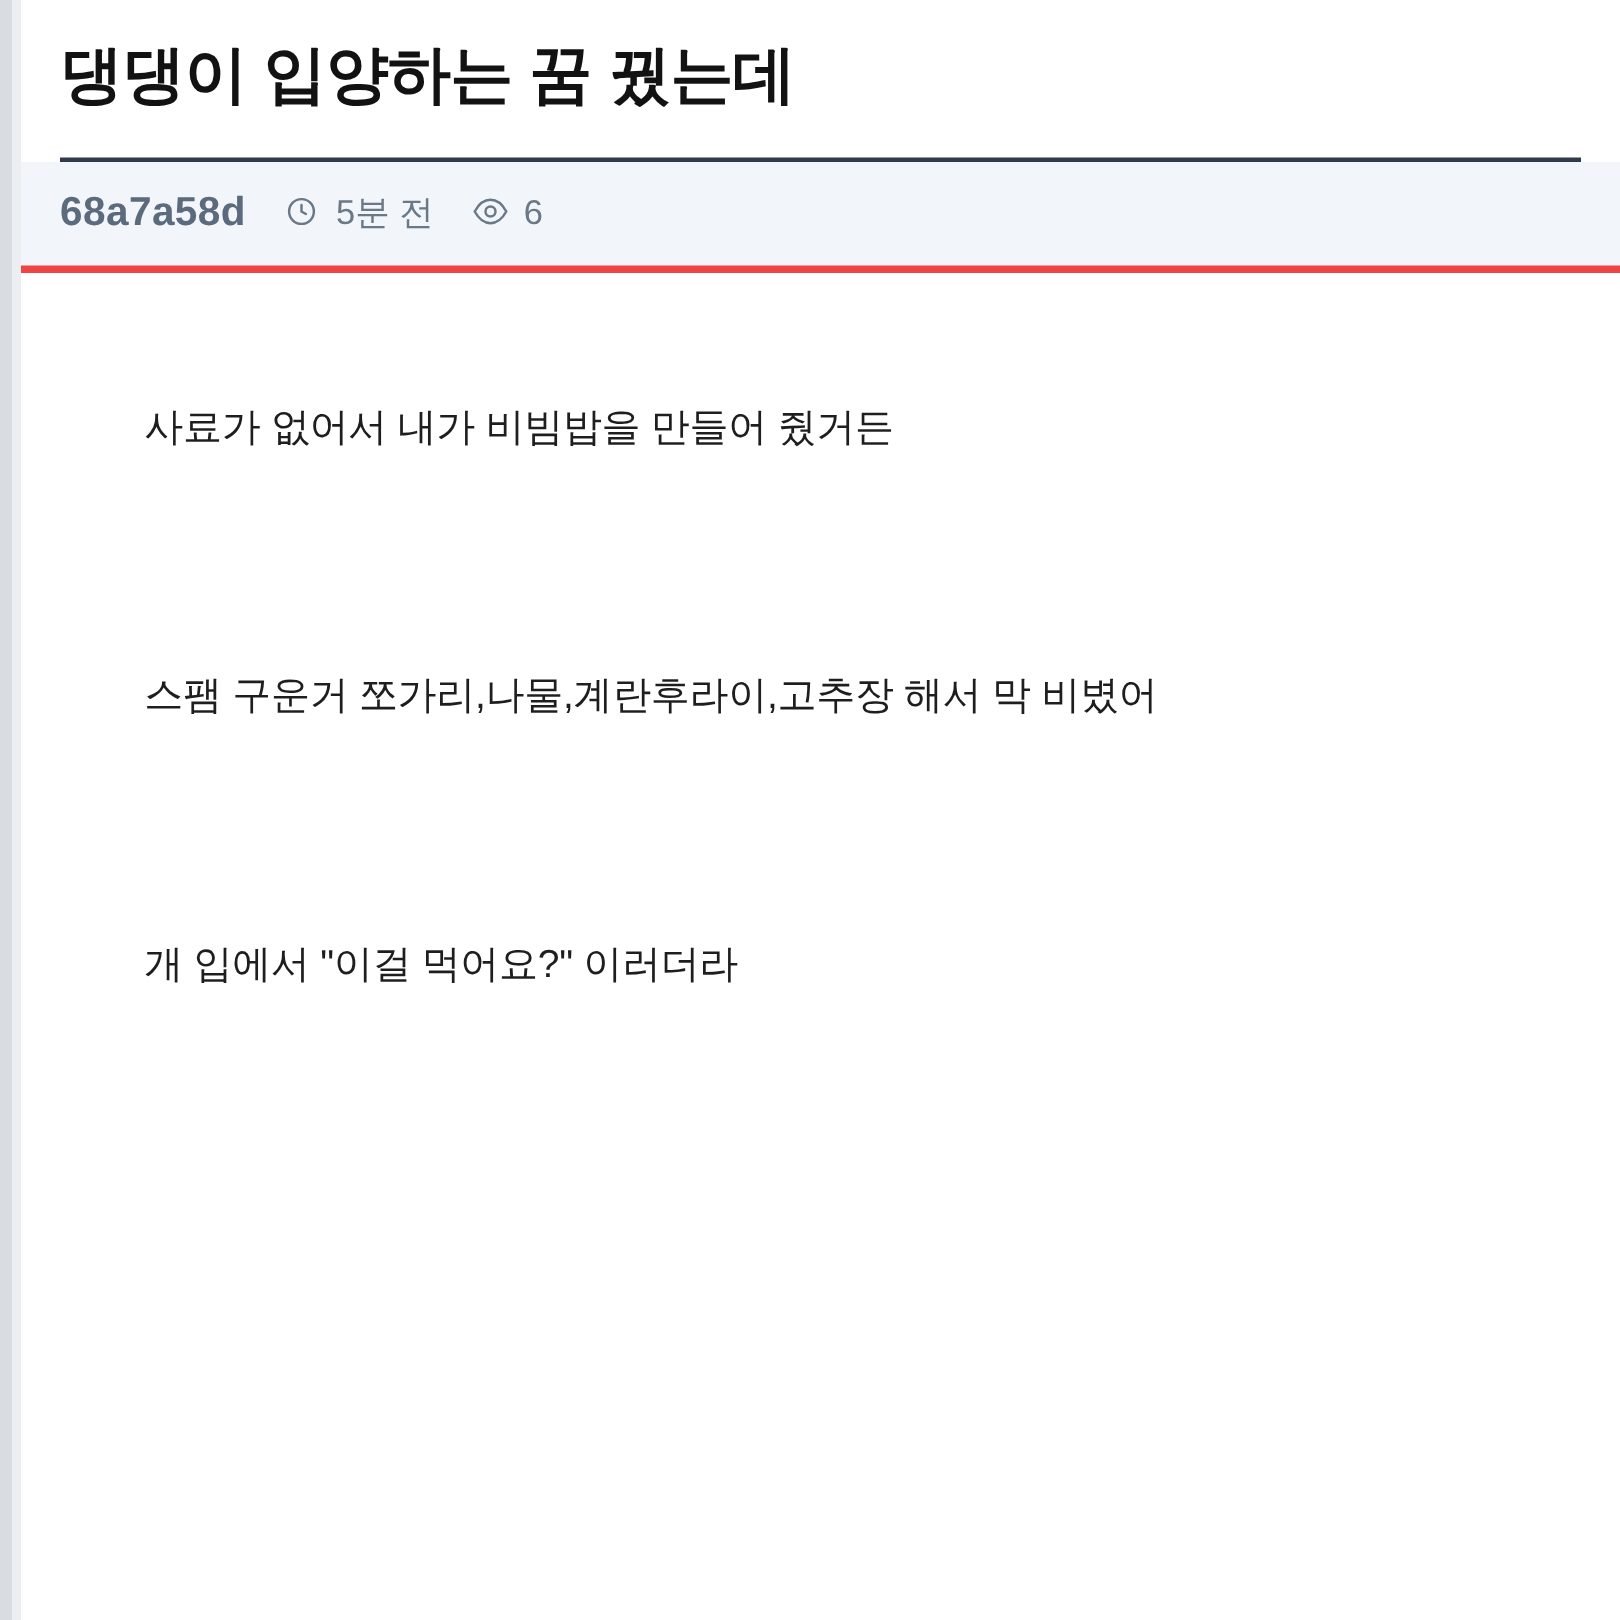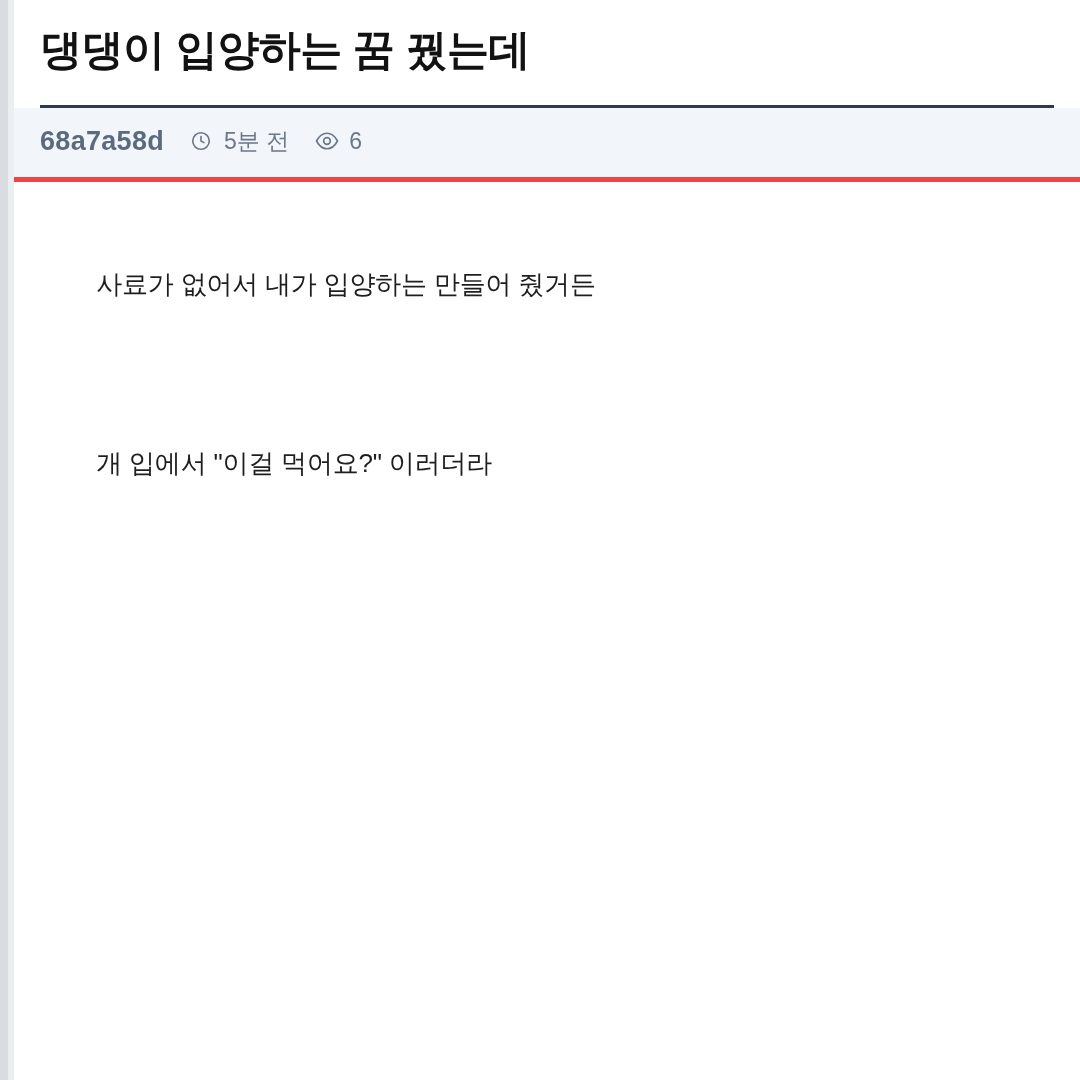--- a/index.html
+++ b/index.html
@@ -176,23 +176,26 @@
         </span>
         <span>6</span>
       </span>
 
     </div>
 
     <div class="post-body">
 
 
       <p class="para">
-        <span>사료가 없어서 내가 입양하는 만들어 줬거든</span>
+        <span>사료가 없어서 내가 비빔밥을 만들어 줬거든</span>
       </p>
 
+      <p class="para">
+        <span>스팸 구운거 쪼가리,나물,계란후라이,고추장 해서 막 비볐어</span>
+      </p>
 
 
       <p class="para">
         <span>개 입에서 "이걸 먹어요?" 이러더라</span>
       </p>
 
     </div>
 
   </div>
 </div>

